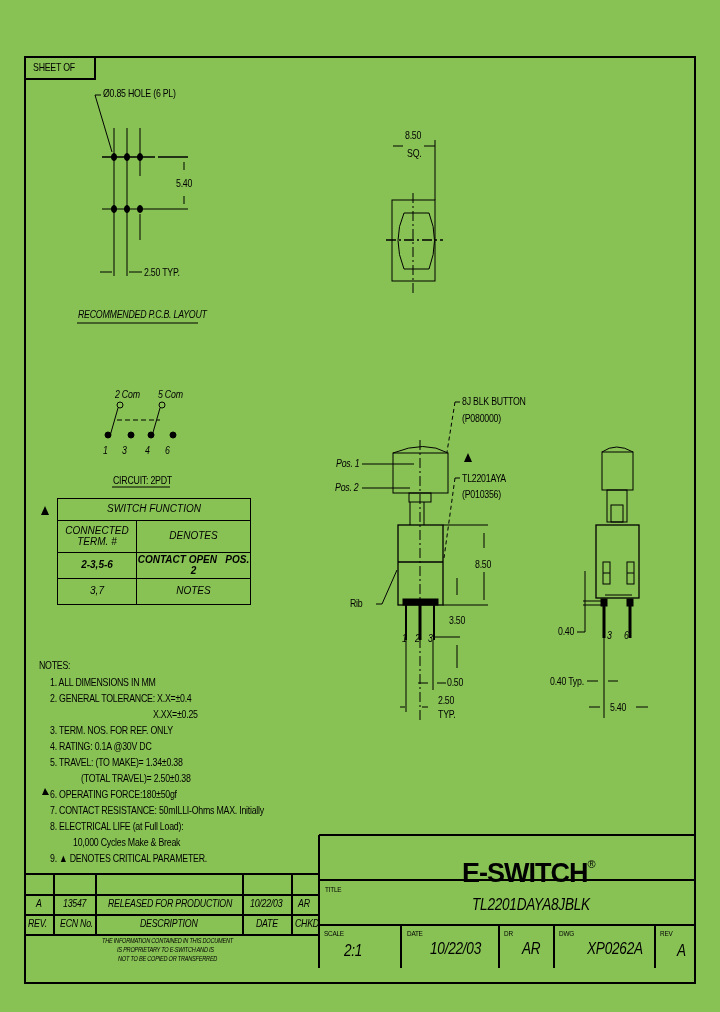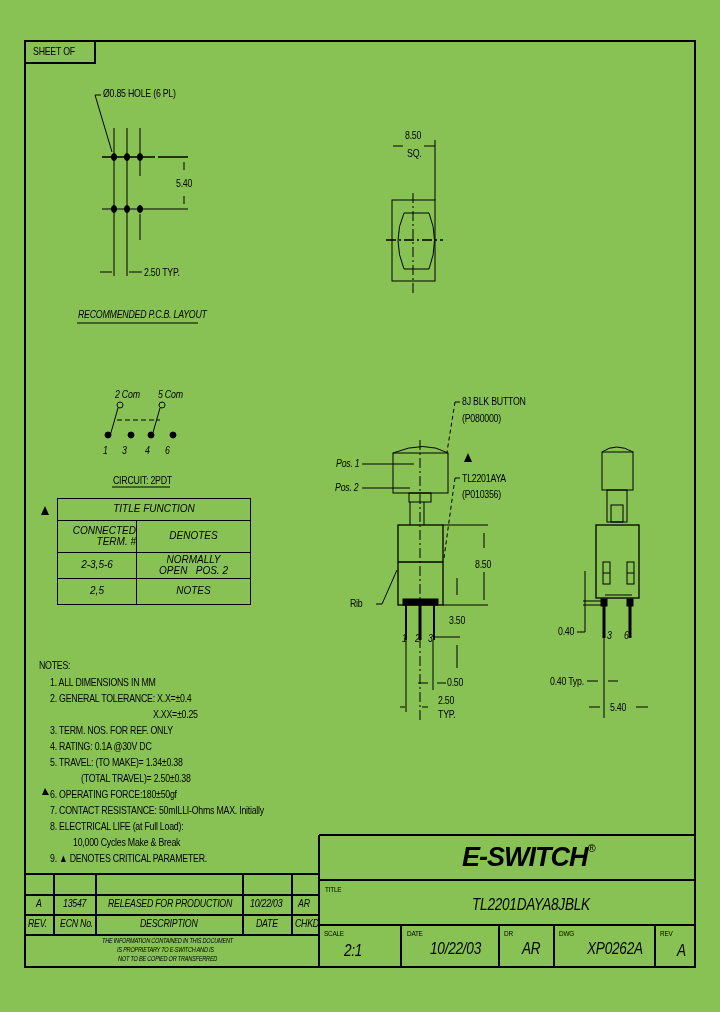--- a/index.html
+++ b/index.html
@@ -1,26 +1,26 @@
 <!DOCTYPE html>
 <html><head>
 <meta charset="utf-8">
 <style>
   html,body{margin:0;padding:0;}
   body{width:720px;height:1012px;background:#88c255;position:relative;overflow:hidden;
        font-family:"Liberation Sans Narrow","Liberation Sans",sans-serif;color:#000;}
-  .abs{position:absolute;}
+  .abs{position:absolute;margin-top:16px;}
   .frame{left:24px;top:40px;width:672px;height:928px;border:2px solid #000;box-sizing:border-box;}
   .sheetbox{left:24px;top:40px;width:72px;height:24px;border-right:2px solid #000;border-bottom:2px solid #000;box-sizing:border-box;}
   .t{position:absolute;font-size:11px;white-space:nowrap;letter-spacing:-0.3px;transform:scaleX(0.8);transform-origin:left top;line-height:1;}
   .ti{font-style:italic;}
   svg{position:absolute;left:0;top:0;}
   table.sf{position:absolute;border-collapse:collapse;}
   table.sf td{border:1.5px solid #000;font-size:10px;font-style:italic;text-align:center;padding:0;line-height:1.05;}
-  .logo{font-family:"Liberation Sans",sans-serif;font-weight:bold;font-style:italic;font-size:27px;letter-spacing:-1px;}
+  .logo{font-family:"Liberation Sans",sans-serif;font-weight:bold;font-size:27px;letter-spacing:-1px;}
 </style>
 </head>
 <body>
 
 <div class="abs frame"></div>
 <div class="abs sheetbox">
   <span class="t" style="left:9px;top:6px;">SHEET  OF</span>
 </div>
 
 <svg width="720" height="1012" stroke="#000" fill="none" stroke-width="1">
@@ -169,32 +169,32 @@
 <span class="t ti" style="left:158px;top:389px;">5 Com</span>
 <span class="t ti" style="left:103px;top:445px;">1</span>
 <span class="t ti" style="left:122px;top:445px;">3</span>
 <span class="t ti" style="left:145px;top:445px;">4</span>
 <span class="t ti" style="left:165px;top:445px;">6</span>
 <span class="t" style="left:113px;top:475px;">CIRCUIT: 2PDT</span>
 
 <table class="sf" style="left:57px;top:498px;width:194px;">
   <tbody>
       <tr style="height:22px;">
-        <td colspan="2">TITLE FUNCTION</td>
+        <td colspan="2">SWITCH FUNCTION</td>
       </tr>
   <tr style="height:32px;">
-    <td style="width:78px;text-align:right;">CONNECTED TERM. #</td>
+    <td style="width:78px;">CONNECTED TERM. #</td>
     <td>DENOTES</td>
   </tr>
-  <tr style="height:26px;">
+  <tr style="height:26px;font-weight:bold;">
     <td>2-3,5-6</td>
-    <td><span>NORMALLY OPEN</span>&nbsp;&nbsp;&nbsp;<span>POS. 2</span></td>
+    <td><span>CONTACT OPEN</span>&nbsp;&nbsp;&nbsp;<span>POS. 2</span></td>
   </tr>
   <tr style="height:26px;">
-    <td>2,5</td>
+    <td>3,7</td>
     <td>NOTES</td>
   </tr>
 </tbody>
   </table>
 
 <span class="t" style="left:462px;top:396px;">8J BLK BUTTON</span>
 <span class="t" style="left:462px;top:413px;">(P080000)</span>
 <span class="t" style="left:462px;top:473px;">TL2201AYA</span>
 <span class="t" style="left:462px;top:489px;">(P010356)</span>
 <span class="t ti" style="left:336px;top:458px;">Pos. 1</span>

